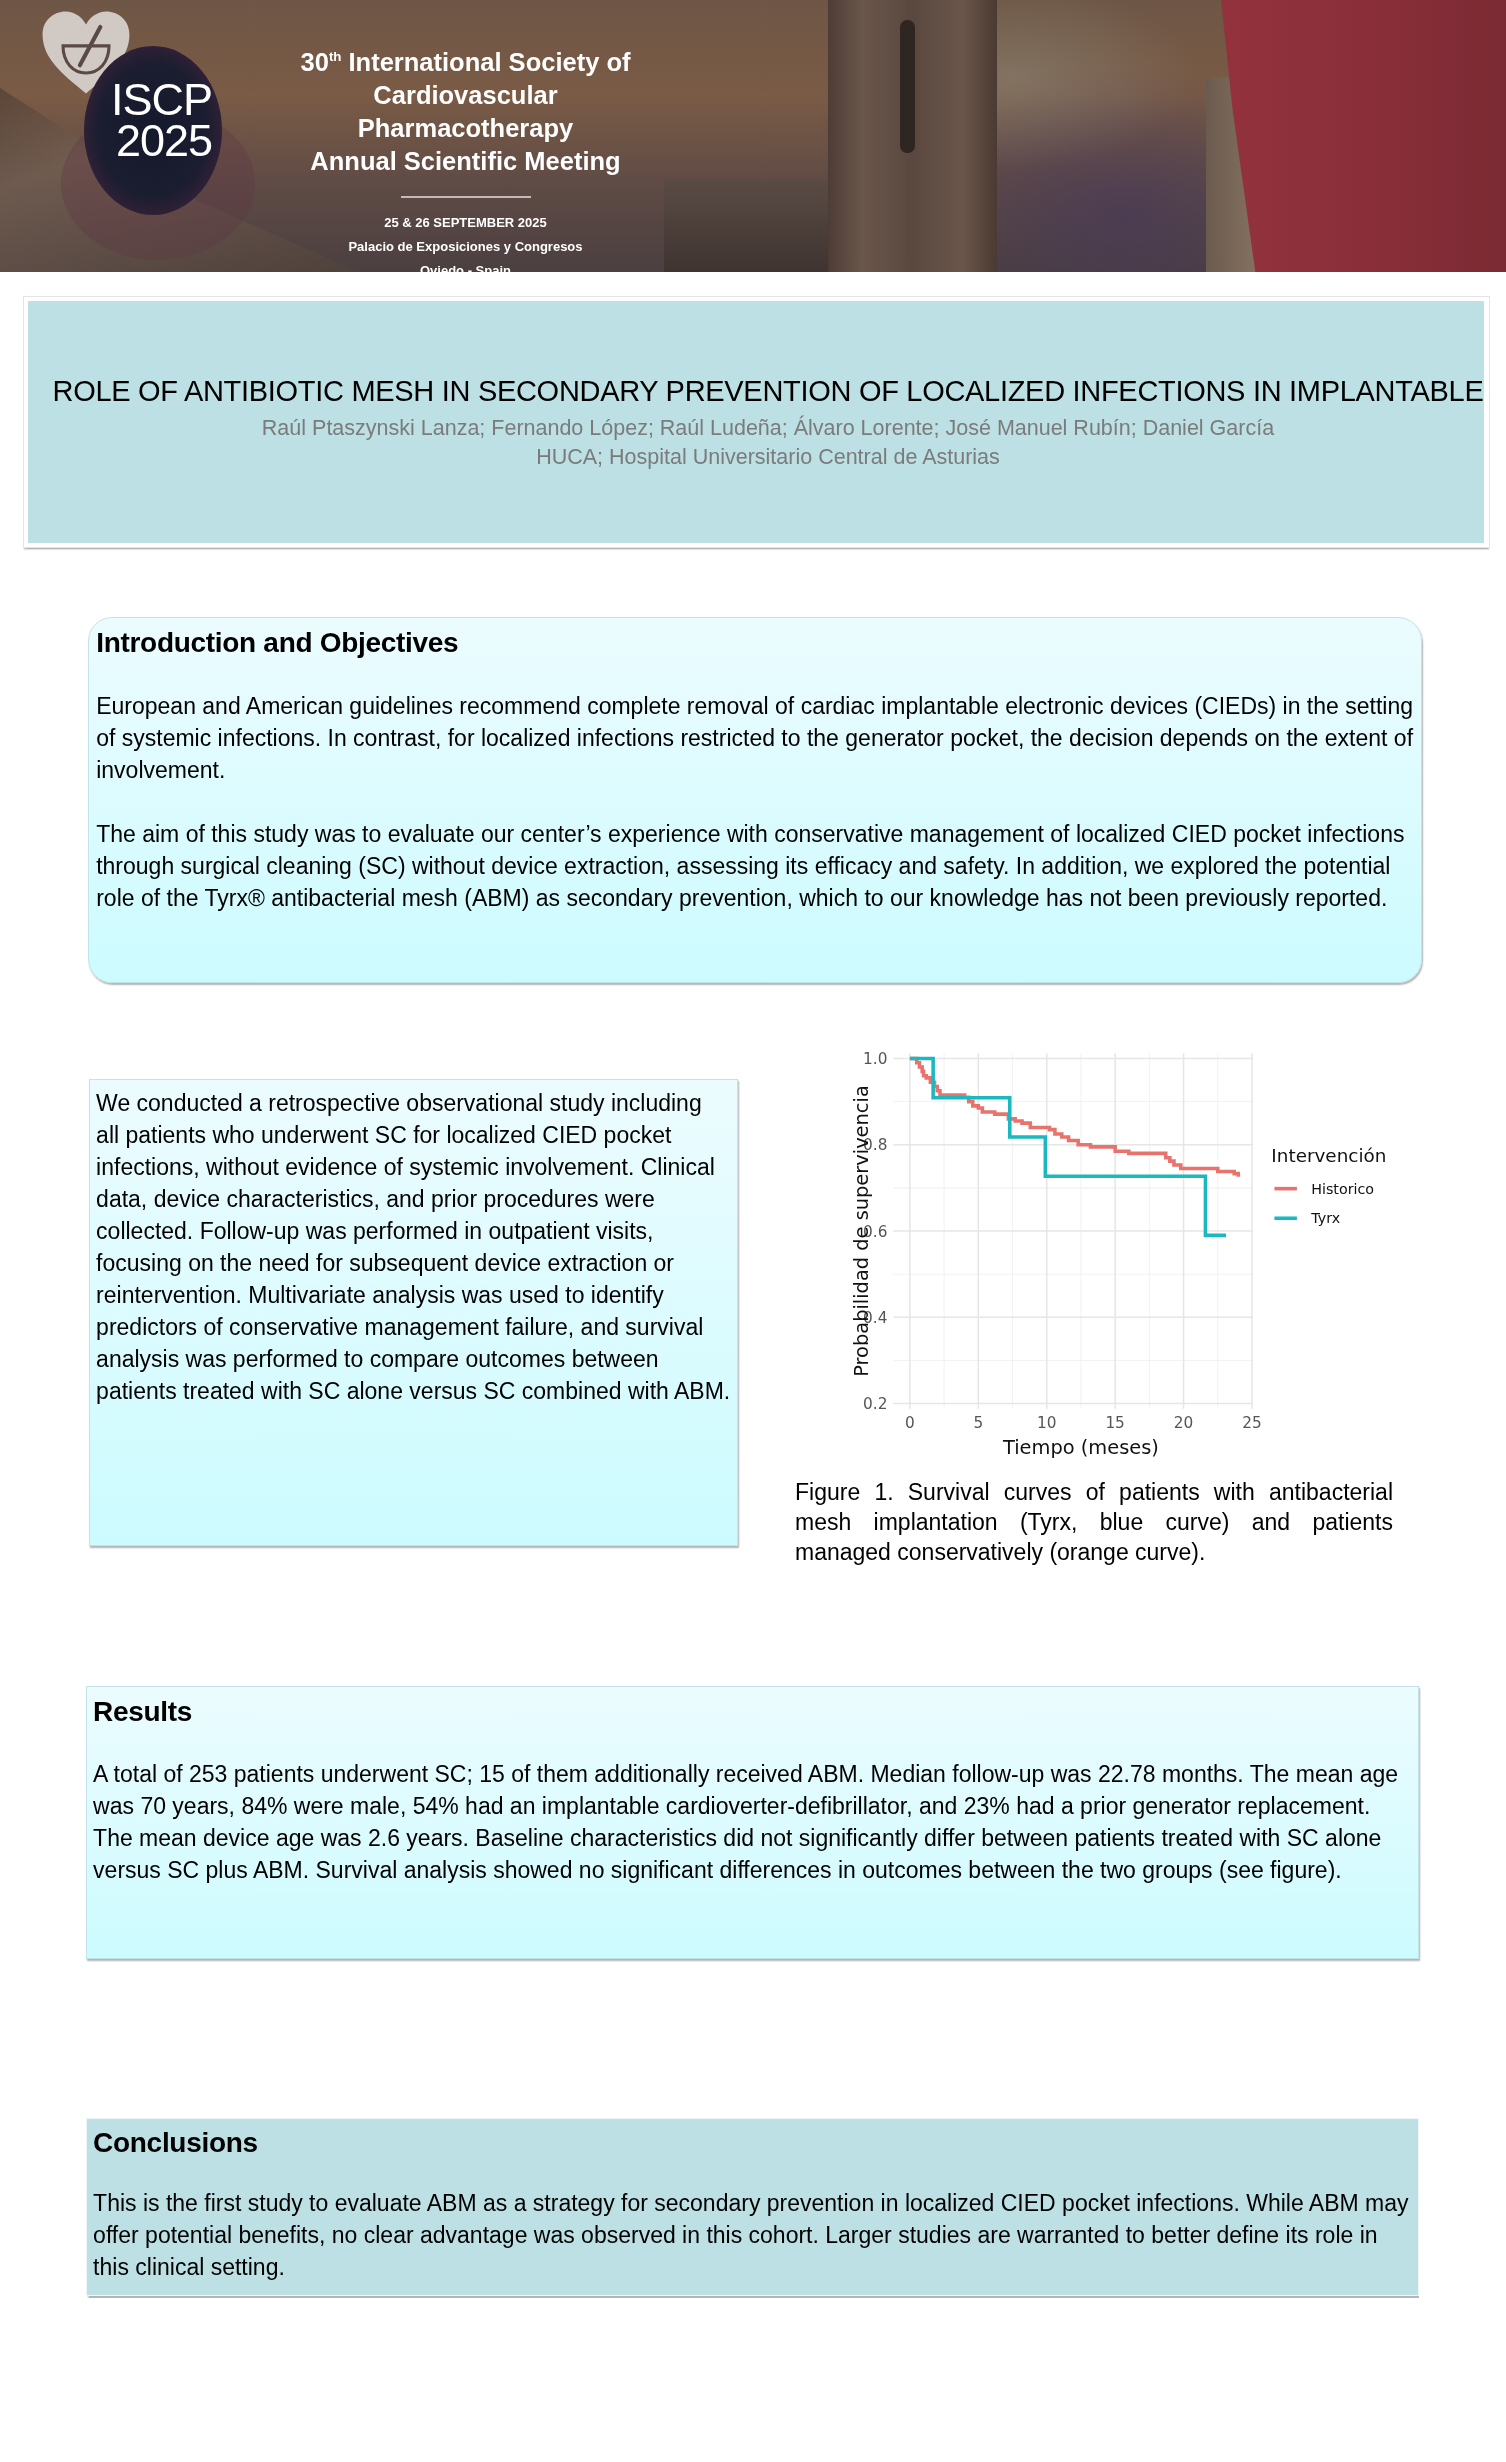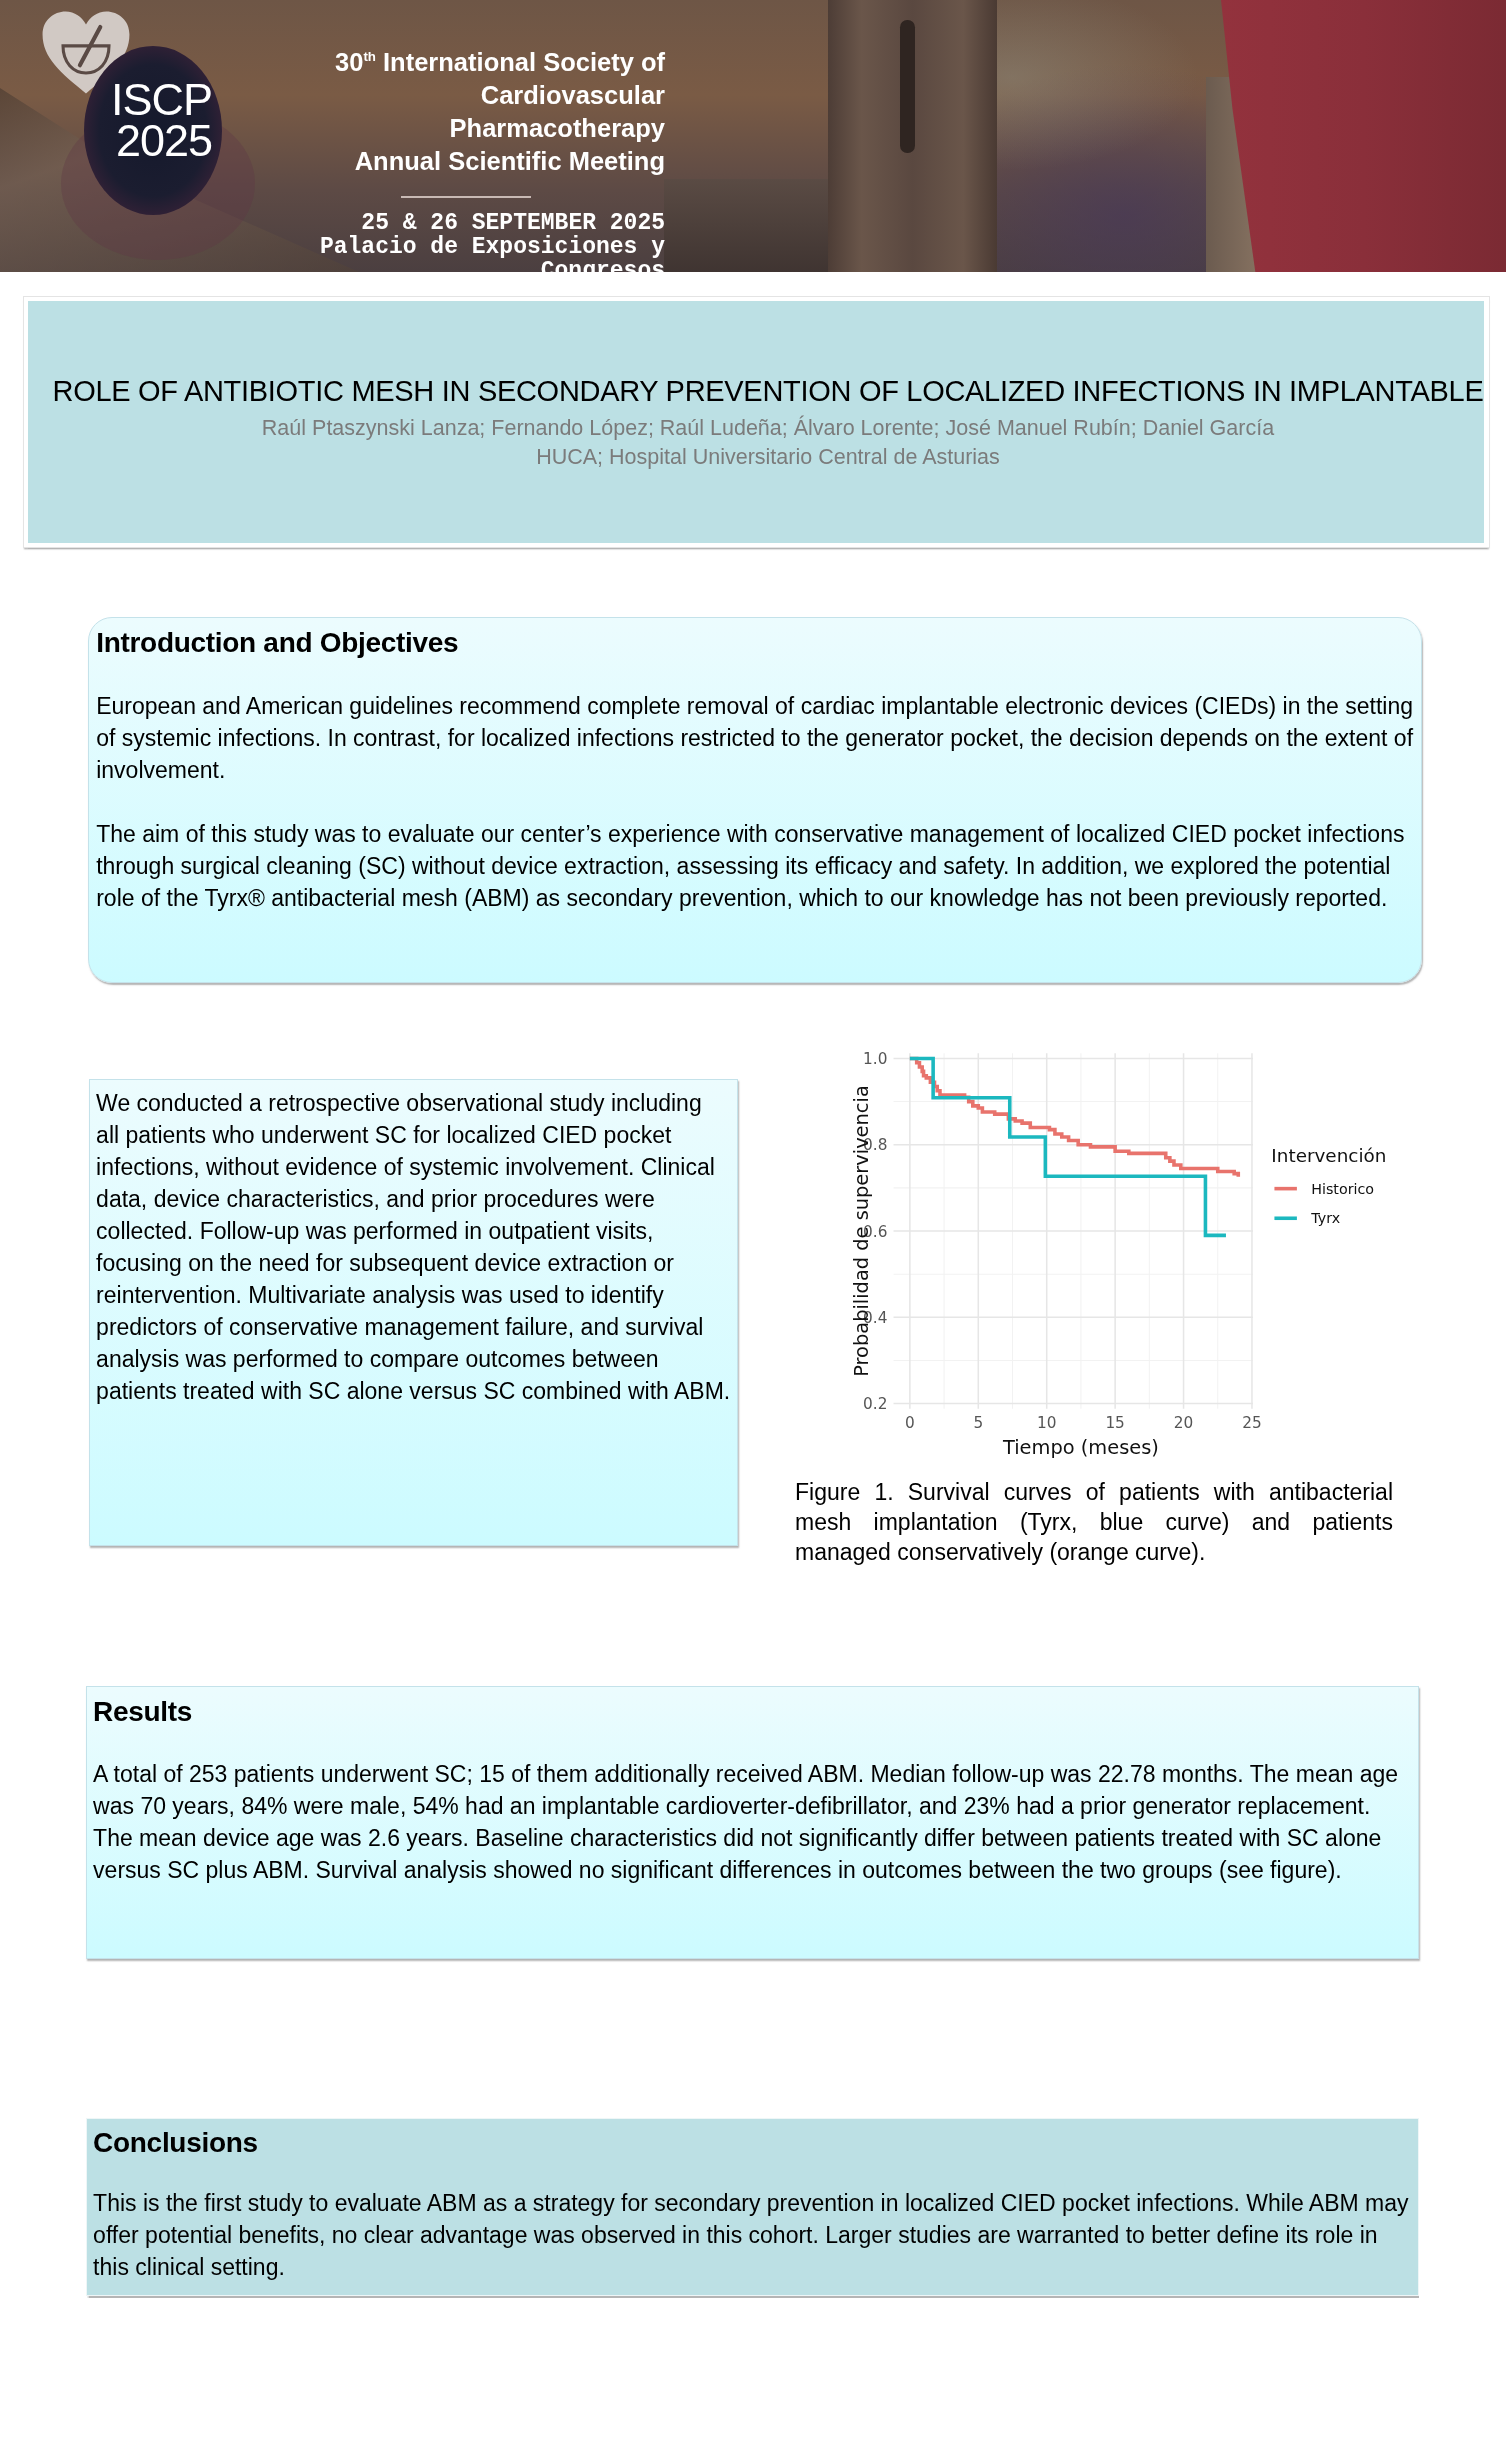--- a/index.html
+++ b/index.html
@@ -26,26 +26,26 @@
   .banner .red { position:absolute; left:1221px; top:0; width:286px; height:272px;
     background:linear-gradient(90deg,#93323d 0%, #8a2f3a 50%, #7b2a33 100%);
     clip-path:polygon(0 0, 100% 0, 100% 100%, 12% 100%, 4% 40%); }
   .logo-heart { position:absolute; left:40px; top:9.2px; width:92px; height:87px; }
   .logo-circle { position:absolute; left:84px; top:46px; width:138px; height:169px; border-radius:50%;
     background:radial-gradient(ellipse at 50% 50%, #15192c 0%, #1b1d30 55%, #3a2238 80%, rgba(90,40,60,0.0) 100%); }
   .logo-circle2 { position:absolute; left:61px; top:107px; width:194px; height:153px; border-radius:50%;
     background:rgba(95,55,70,0.35); }
   .logo-text { position:absolute; left:105px; top:79px; width:107px; color:#fff;
     font-family:"Liberation Sans", sans-serif; font-size:45px; line-height:41px; letter-spacing:-1px; text-align:right; }
-  .conf { position:absolute; left:266px; top:40px; width:399px; text-align:right; color:#fff;
+  .conf { position:absolute; left:266px; top:40px; width:399px; text-align:center; color:#fff;
     font-family:"Liberation Sans", sans-serif; font-weight:bold; }
   .conf .l1 { font-size:25.5px; line-height:33px; }
   .conf .l1 sup { font-size:13.3px; }
   .conf .rule { width:130px; height:2px; background:#c8b9b4; margin:18.4px auto 13.3px; }
-  .conf .l2 { font-size:23px; line-height:24px;font-family:Liberation Mono, monospace; }
+  .conf .l2 { font-size:13px; line-height:24px; }
 
   
   .title-frame { position:absolute; left:22.5px; top:296px; width:1465px; height:250px;
     background:#fff; border:0.5px solid #e4e4e4; box-shadow:0 3.1px 1.5px -1px #b5b5b5; }
   .title-box { position:absolute; left:4.1px; top:4.1px; right:4.1px; bottom:4.1px; background:#bce0e4;
     display:flex; flex-direction:column; justify-content:center; align-items:center; text-align:center;padding-left:24px; }
   .title-box h1 { margin:0 0 3.1px 0; font-weight:normal; font-size:29px; line-height:38px; color:#000;
     font-family:"Liberation Sans", sans-serif; letter-spacing:-0.3px; }
   .title-box .authors, .title-box .affil { font-size:21.5px; line-height:29px; color:#7b7b7b; }
 

